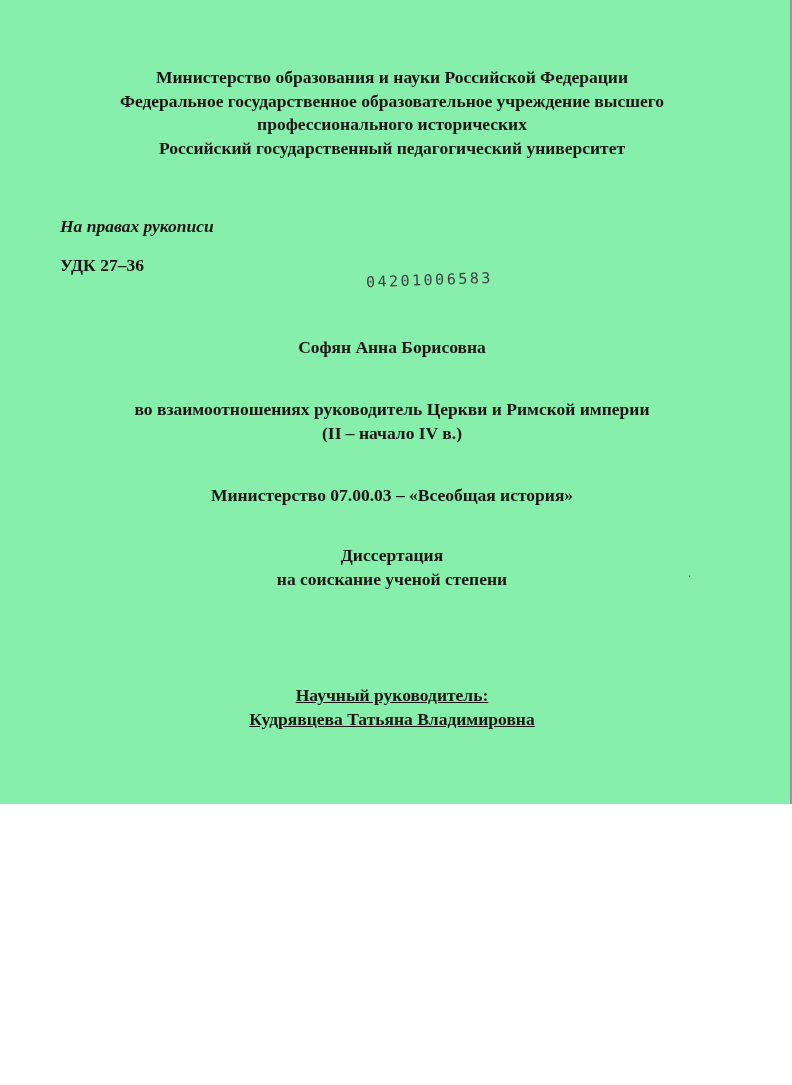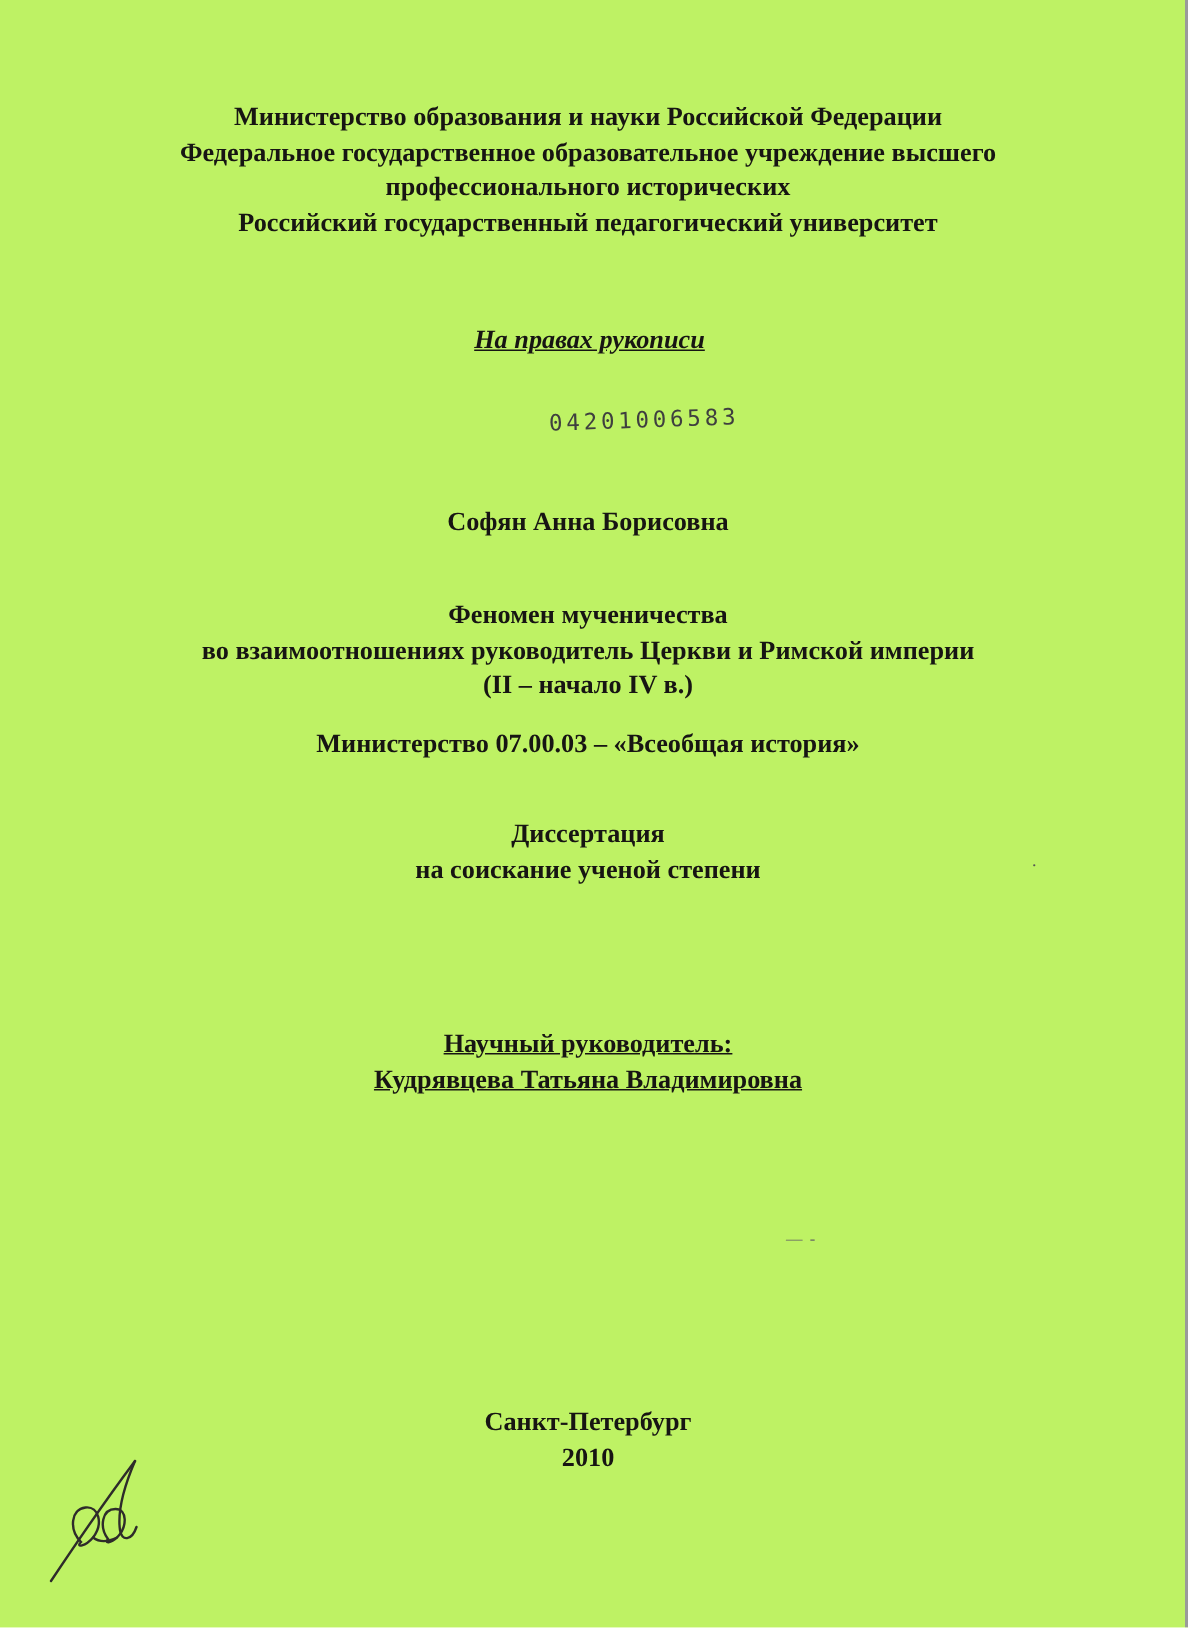--- a/index.html
+++ b/index.html
@@ -3,40 +3,39 @@
 <meta charset="utf-8">
 <style>
   html, body {
     margin: 0;
     padding: 0;
     background: #ffffff;
   }
   .page {
     position: relative;
     width: 792px;
-    height: 1085px;
-    background: #bef264;
+    height: 804px;
+    background: #86efac;
     font-family: "Liberation Serif", serif;
     color: #171513;
     overflow: hidden;
     border-right: 2px solid #9a9a9a;
     box-sizing: border-box;
   }
   .centered {
     position: absolute;
     left: 60px;
     right: 66px;
     text-align: center;
   }
   .right-aligned {
     position: absolute;
     left: 60px;
     right: 64px;
-    text-align: center;
-    text-decoration: underline;
+    text-align: left;
   }
   .line {
     font-size: 17.5px;
     line-height: 23.5px;
     font-weight: bold;
   }
   .header-block { top: 66px; }
   .manuscript-note {
     top: 216px;
     font-size: 17.5px;
@@ -99,29 +98,29 @@
 
   <div class="centered header-block">
     <div class="line">Министерство образования и науки Российской Федерации</div>
     <div class="line">Федеральное государственное образовательное учреждение высшего</div>
     <div class="line">профессионального исторических</div>
     <div class="line">Российский государственный педагогический университет</div>
   </div>
 
   <div class="right-aligned manuscript-note">На правах рукописи</div>
 
+  <div class="right-aligned udk">УДК 27–36</div>
 
   <div class="stamp-number">04201006583</div>
 
   <div class="centered author-block">
     <div class="line">Софян Анна Борисовна</div>
   </div>
 
   <div class="centered title-block">
-    <div class="line">Феномен мученичества</div>
     <div class="line">во взаимоотношениях руководитель Церкви и Римской империи</div>
     <div class="line">(II – начало IV в.)</div>
   </div>
 
   <div class="centered specialty-block">
     <div class="line">Министерство 07.00.03 – «Всеобщая история»</div>
   </div>
 
   <div class="centered dissertation-block">
     <div class="line">Диссертация</div>

